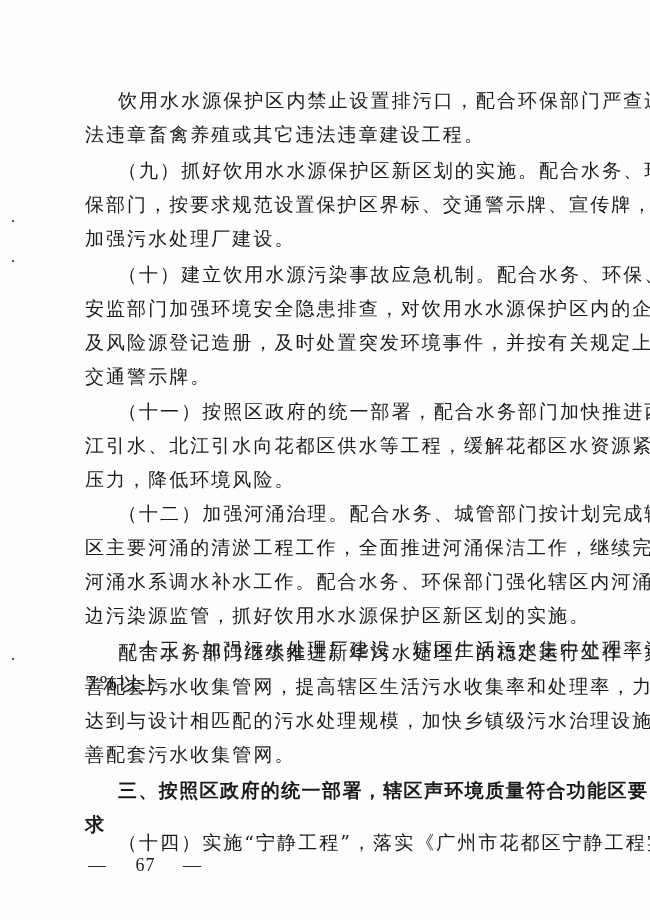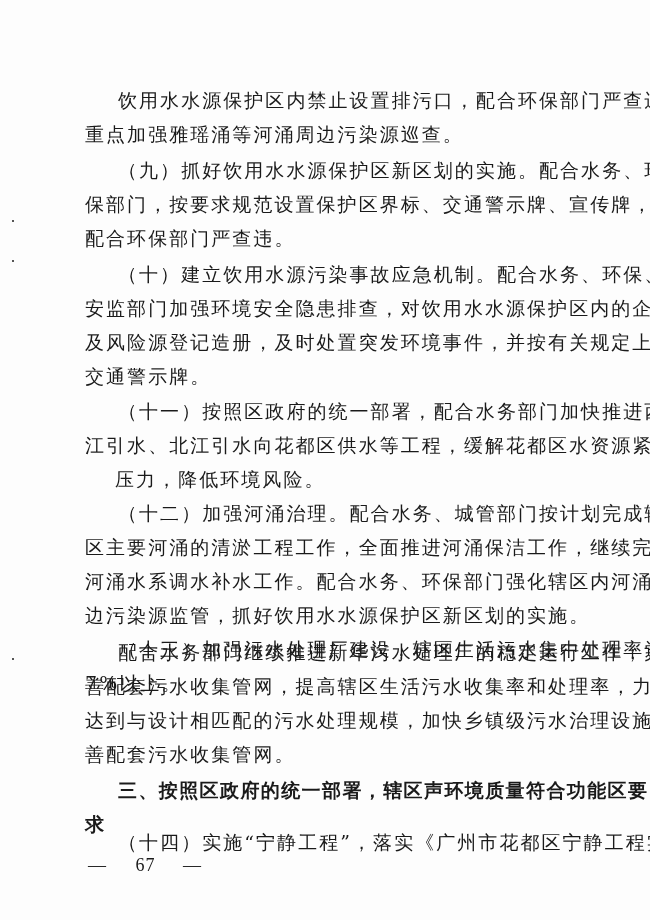--- a/index.html
+++ b/index.html
@@ -24,31 +24,31 @@
   .footer span { display: inline-block; }
   .dash { width: 16px; text-align: center; }
   .pnum { margin: 0 22px 16px 26px; }
 </style>
 </head>
 <body>
 
 <div class="page">
   <div id="body-text">
       <div class="line indent" style="top: 88px;">饮用水水源保护区内禁止设置排污口，配合环保部门严查违</div>
-      <div class="line" style="top: 122px;">重点加强雅瑶涌等河涌周边污染源巡查。</div>
+      <div class="line" style="top: 122px;">法违章畜禽养殖或其它违法违章建设工程。</div>
       <div class="line indent" style="top: 158px;">（九）抓好饮用水水源保护区新区划的实施。配合水务、环</div>
       <div class="line" style="top: 192px;">保部门，按要求规范设置保护区界标、交通警示牌、宣传牌，并</div>
-      <div class="line" style="top: 226px;">配合环保部门严查违。</div>
+      <div class="line" style="top: 226px;">加强污水处理厂建设。</div>
       <div class="line indent" style="top: 262px;">（十）建立饮用水源污染事故应急机制。配合水务、环保、</div>
       <div class="line" style="top: 296px;">安监部门加强环境安全隐患排查，对饮用水水源保护区内的企业</div>
       <div class="line" style="top: 330px;">及风险源登记造册，及时处置突发环境事件，并按有关规定上报</div>
       <div class="line" style="top: 364px;">交通警示牌。</div>
       <div class="line indent" style="top: 399px;">（十一）按照区政府的统一部署，配合水务部门加快推进西</div>
       <div class="line" style="top: 433px;">江引水、北江引水向花都区供水等工程，缓解花都区水资源紧缺</div>
-      <div class="line" style="top: 467px; margin-left: 30px;">压力，降低环境风险。</div>
+      <div class="line" style="top: 467px;">压力，降低环境风险。</div>
       <div class="line indent" style="top: 501px;">（十二）加强河涌治理。配合水务、城管部门按计划完成辖</div>
       <div class="line" style="top: 535px;">区主要河涌的清淤工程工作，全面推进河涌保洁工作，继续完善</div>
       <div class="line" style="top: 569px;">河涌水系调水补水工作。配合水务、环保部门强化辖区内河涌周</div>
       <div class="line" style="top: 603px;">边污染源监管，抓好饮用水水源保护区新区划的实施。</div>
       <div class="line indent" style="top: 637px;">（十三）加强污水处理厂建设，辖区生活污水集中处理率达</div>
       <div class="line" style="top: 671px;">7%以上。</div>
       <div class="line indent" style="top: 640px;">配合水务部门继续推进新华污水处理厂的稳定运行工作；完</div>
       <div class="line" style="top: 674px;">善配套污水收集管网，提高辖区生活污水收集率和处理率，力争</div>
       <div class="line" style="top: 708px;">达到与设计相匹配的污水处理规模，加快乡镇级污水治理设施以</div>
       <div class="line" style="top: 742px;">善配套污水收集管网。</div>

